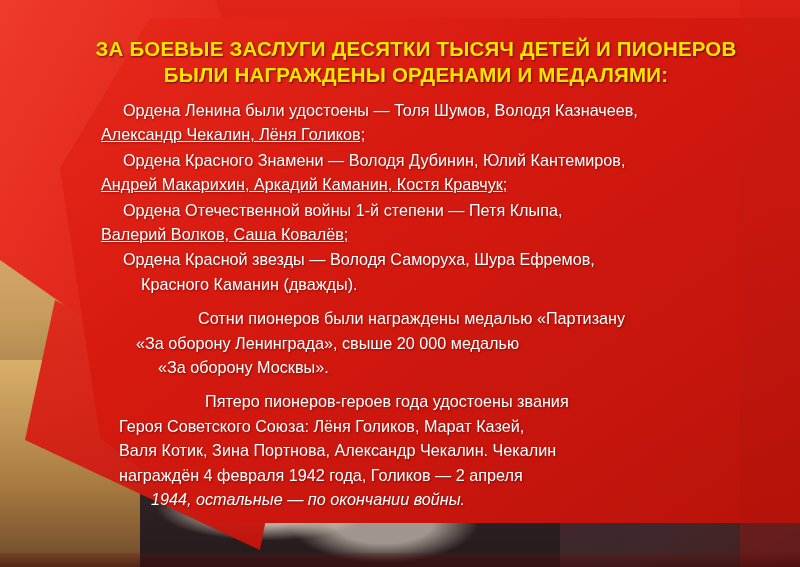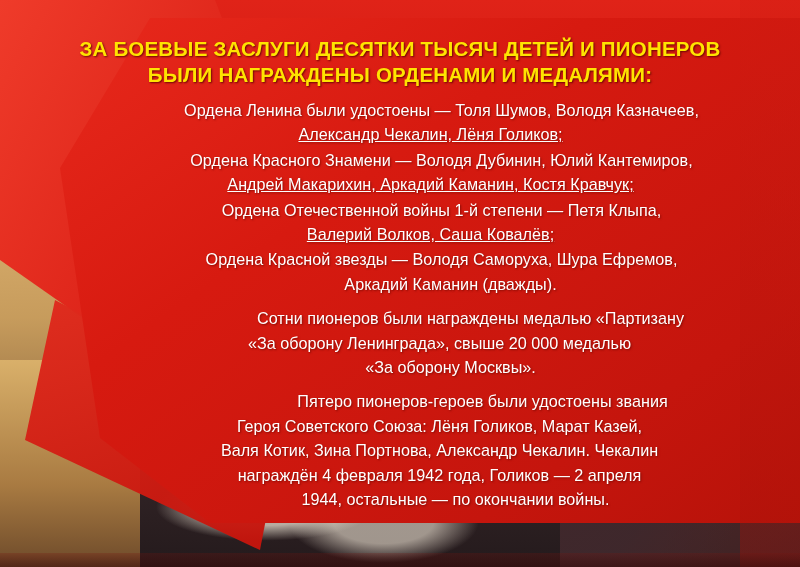--- a/index.html
+++ b/index.html
@@ -106,61 +106,61 @@
     background: linear-gradient(180deg, rgba(120,20,15,0.25), rgba(60,10,8,0.55));
   }
   
   .content {
     position: absolute;
     left: 0; top: 0;
     width: 800px; height: 567px;
   }
   .headline {
     position: absolute;
-    left: 40px;
+    left: 56px;
     top: 36px;
     width: 720px;
     text-align: center;
     color: #ffe400;
     font-weight: bold;
     font-size: 20.5px;
     line-height: 26px;
     letter-spacing: 0.2px;
     text-shadow: 1px 1px 2px rgba(90,0,0,0.85);
   }
   .body-text {
     position: absolute;
     left: 95px;
     top: 98px;
     width: 665px;
     color: #ffffff;
     font-size: 16.2px;
     line-height: 24.4px;
     text-shadow: 1px 1px 2px rgba(110,8,0,0.75);
-    text-align: center;
   }
   .para {
     margin: 0 0 1px 0;
     text-indent: 28px;
   }
   .para.p-partisan {
     text-indent: 86px;
     margin-top: 10px;
+    margin-left: 17px;
   }
   .para.p-heroes {
     text-indent: 110px;
     margin-top: 10px;
   }
   .para .ln {
     display: block;
   }
   .para .ln.ind1 { padding-left: 6px; text-indent: 0; text-decoration: underline; }
   .para .ln.ind2 { padding-left: 24px; text-indent: 0; }
   .para .ln.ind3 { padding-left: 46px; text-indent: 0; }
-  .para .ln.ind4 { padding-left: 56px; text-indent: 0; }
+  .para .ln.ind4 { padding-left: 56px; text-indent: 0; font-style: italic; }
 </style>
 </head>
 <body>
 
 <div class="slide">
 
   <div class="bg-photo"></div>
   <div class="bg-left-photo"></div>
   <div class="bg-left-photo2"></div>
   <div class="bg-bottom-photo"></div>
@@ -192,31 +192,31 @@
         <span class="ln ind1">Андрей Макарихин, Аркадий Каманин, Костя Кравчук;</span>
       </p>
 
       <p class="para">
         <span>Ордена Отечественной войны 1-й степени — Петя Клыпа,</span>
         <span class="ln ind1">Валерий Волков, Саша Ковалёв;</span>
       </p>
 
       <p class="para">
         <span>Ордена Красной звезды — Володя Саморуха, Шура Ефремов,</span>
-        <span class="ln ind3">Аркадий Каманин (дважды).</span>
+        <span class="ln ind3">Красного Каманин (дважды).</span>
       </p>
 
       <p class="para p-partisan">
         <span>Сотни пионеров были награждены медалью «Партизану</span>
         <span class="ln ind2">«За оборону Ленинграда», свыше 20 000 медалью</span>
         <span class="ln ind3">«За оборону Москвы».</span>
       </p>
 
       <p class="para p-heroes">
-        <span>Пятеро пионеров-героев были удостоены звания</span>
+        <span>Пятеро пионеров-героев года удостоены звания</span>
         <span class="ln ind2">Героя Советского Союза: Лёня Голиков, Марат Казей,</span>
         <span class="ln ind2">Валя Котик, Зина Портнова, Александр Чекалин. Чекалин</span>
         <span class="ln ind2">награждён 4 февраля 1942 года, Голиков — 2 апреля</span>
         <span class="ln ind4">1944, остальные — по окончании войны.</span>
       </p>
 
     </div>
   </div>
 </div>
 

